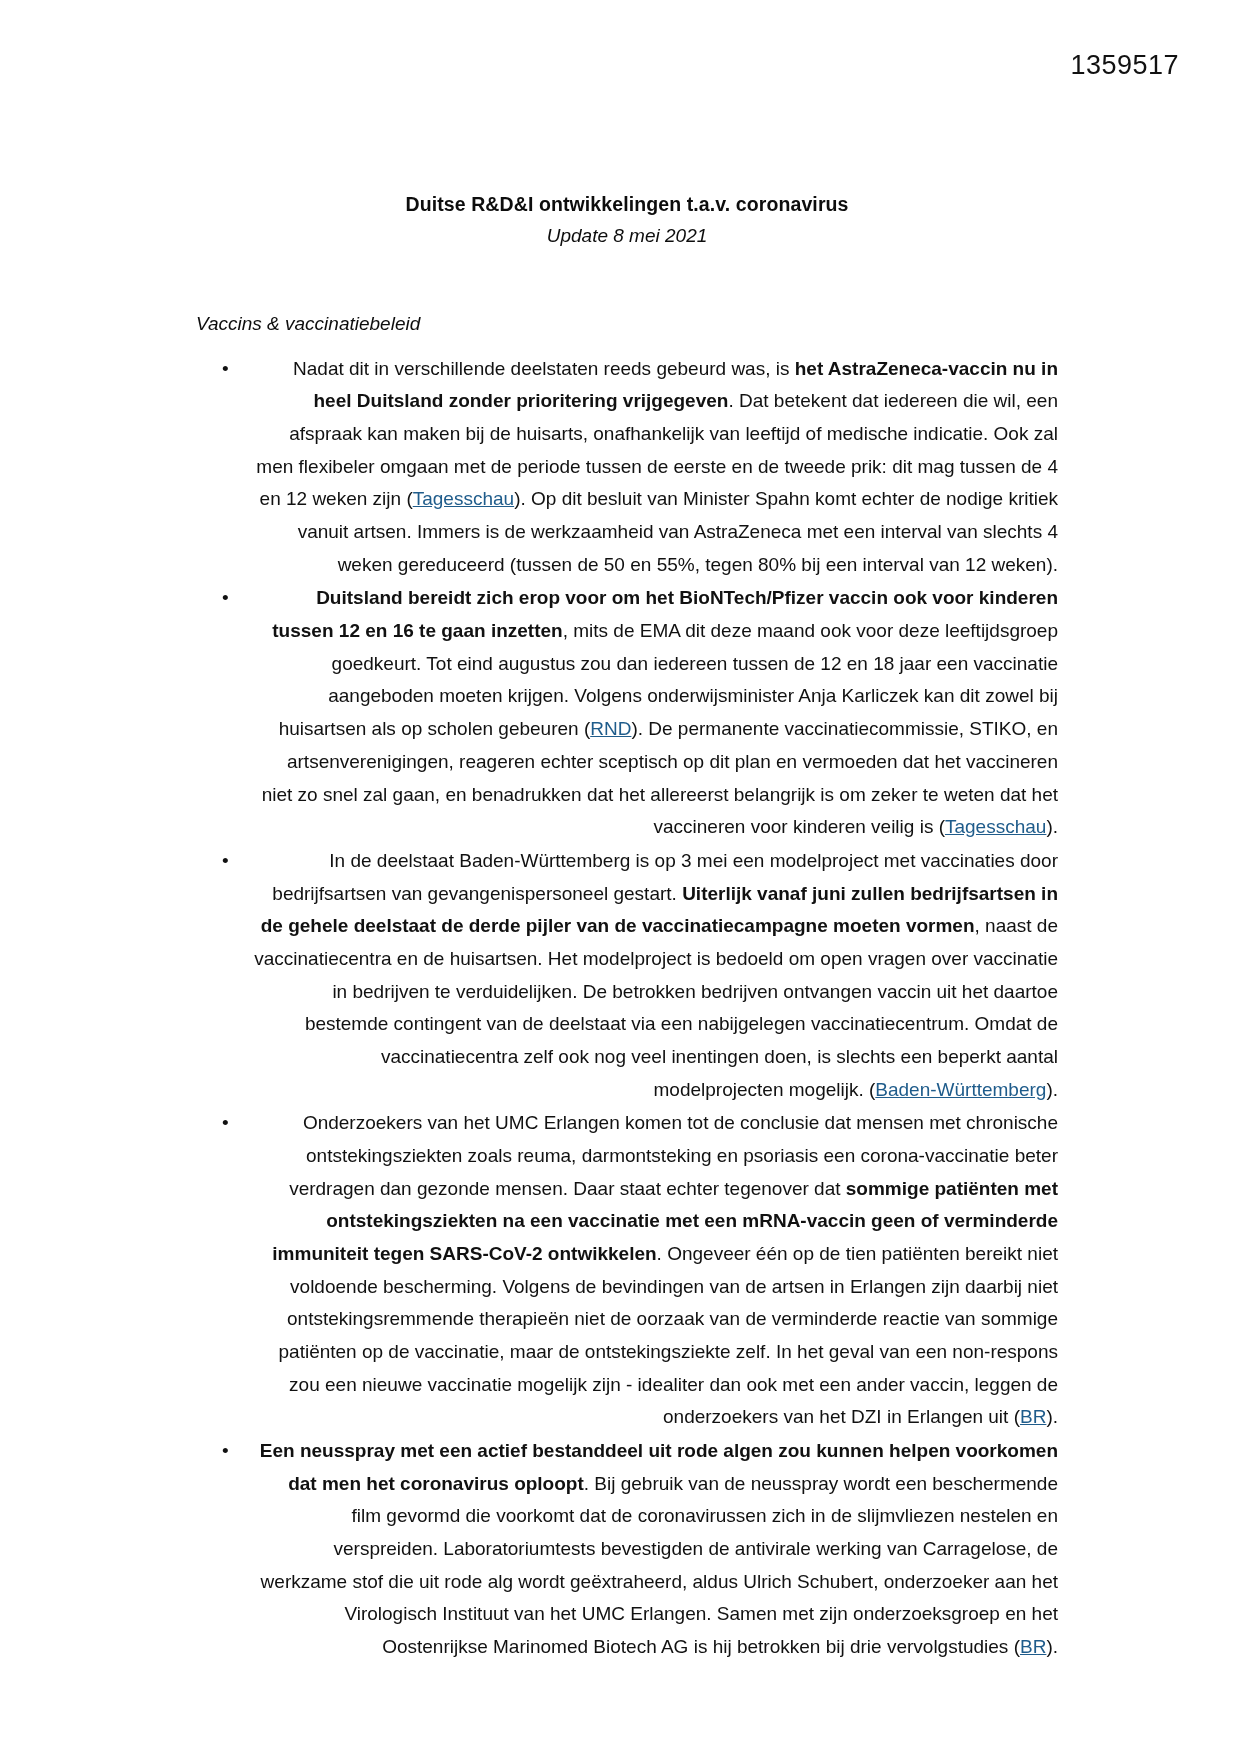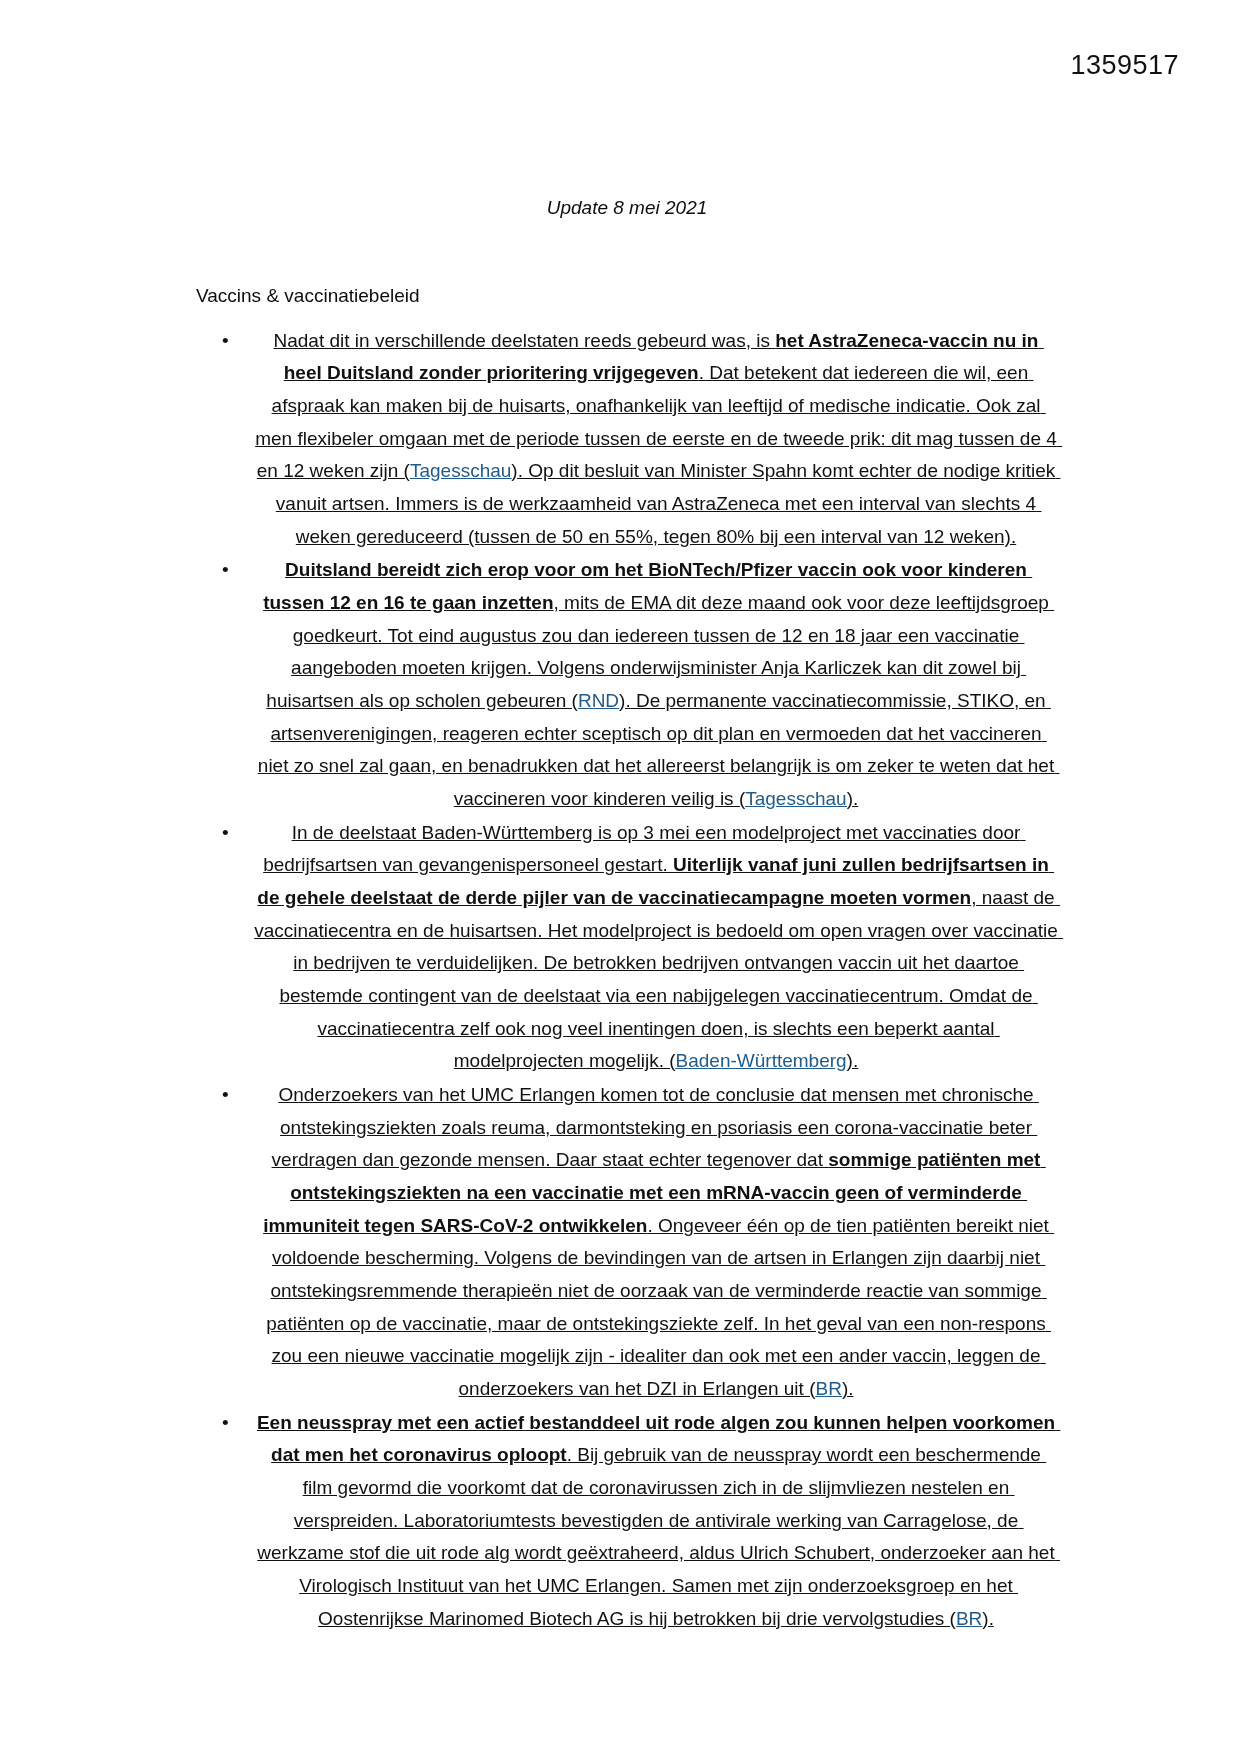--- a/index.html
+++ b/index.html
@@ -44,39 +44,39 @@
   }
   .doc-subtitle {
     text-align: center;
     font-style: italic;
     font-size: 19px;
     color: #0d0d0d;
     line-height: 1.5;
     margin-top: 4px;
   }
   .section-heading {
+    font-style: italic;
     font-size: 19px;
     color: #0d0d0d;
     margin-top: 62px;
     margin-bottom: 18px;
   }
   ul.bullets {
     list-style: none;
     margin: 0;
     padding: 0;
   }
   ul.bullets > li {
     position: relative;
     padding-left: 58px;
     font-size: 19px;
     line-height: 1.72;
     color: #111111;
-    text-align: center;
+    text-align: right;
     margin-bottom: 1px;
-    text-decoration: underline;
   }
   ul.bullets > li::before {
     content: "\2022";
     position: absolute;
     left: 26px;
     top: 0;
     font-size: 19px;
     line-height: 1.72;
     color: #111111;
   }
@@ -89,20 +89,21 @@
 </style>
 </head>
 <body>
 
 <div class="page">
 
   <div class="page-number">1359517</div>
 
   <div class="doc-body">
 
+    <div class="doc-title">Duitse R&amp;D&amp;I ontwikkelingen t.a.v. coronavirus</div>
 
     <div class="doc-subtitle">Update 8 mei 2021</div>
 
     <div class="section-heading">Vaccins &amp; vaccinatiebeleid</div>
 
     <ul class="bullets" id="bullet-list">
         <li><span class="seg">Nadat dit in verschillende deelstaten reeds gebeurd was, is </span><span class="b seg">het AstraZeneca-vaccin nu in heel Duitsland zonder prioritering vrijgegeven</span><span class="seg">. Dat betekent dat iedereen die wil, een afspraak kan maken bij de huisarts, onafhankelijk van leeftijd of medische indicatie. Ook zal men flexibeler omgaan met de periode tussen de eerste en de tweede prik: dit mag tussen de 4 en 12 weken zijn (</span><a class="doclink" href="#">Tagesschau</a><span class="seg">). Op dit besluit van Minister Spahn komt echter de nodige kritiek vanuit artsen. Immers is de werkzaamheid van AstraZeneca met een interval van slechts 4 weken gereduceerd (tussen de 50 en 55%, tegen 80% bij een interval van 12 weken).</span></li>
         <li><span class="b seg">Duitsland bereidt zich erop voor om het BioNTech/Pfizer vaccin ook voor kinderen tussen 12 en 16 te gaan inzetten</span><span class="seg">, mits de EMA dit deze maand ook voor deze leeftijdsgroep goedkeurt. Tot eind augustus zou dan iedereen tussen de 12 en 18 jaar een vaccinatie aangeboden moeten krijgen. Volgens onderwijsminister Anja Karliczek kan dit zowel bij huisartsen als op scholen gebeuren (</span><a class="doclink" href="#">RND</a><span class="seg">). De permanente vaccinatiecommissie, STIKO, en artsenverenigingen, reageren echter sceptisch op dit plan en vermoeden dat het vaccineren niet zo snel zal gaan, en benadrukken dat het allereerst belangrijk is om zeker te weten dat het vaccineren voor kinderen veilig is (</span><a class="doclink" href="#">Tagesschau</a><span class="seg">).</span></li>
         <li><span class="seg">In de deelstaat Baden-Württemberg is op 3 mei een modelproject met vaccinaties door bedrijfsartsen van gevangenispersoneel gestart. </span><span class="b seg">Uiterlijk vanaf juni zullen bedrijfsartsen in de gehele deelstaat de derde pijler van de vaccinatiecampagne moeten vormen</span><span class="seg">, naast de vaccinatiecentra en de huisartsen. Het modelproject is bedoeld om open vragen over vaccinatie in bedrijven te verduidelijken. De betrokken bedrijven ontvangen vaccin uit het daartoe bestemde contingent van de deelstaat via een nabijgelegen vaccinatiecentrum. Omdat de vaccinatiecentra zelf ook nog veel inentingen doen, is slechts een beperkt aantal modelprojecten mogelijk. (</span><a class="doclink" href="#">Baden-Württemberg</a><span class="seg">).</span></li>
         <li><span class="seg">Onderzoekers van het UMC Erlangen komen tot de conclusie dat mensen met chronische ontstekingsziekten zoals reuma, darmontsteking en psoriasis een corona-vaccinatie beter verdragen dan gezonde mensen. Daar staat echter tegenover dat </span><span class="b seg">sommige patiënten met ontstekingsziekten na een vaccinatie met een mRNA-vaccin geen of verminderde immuniteit tegen SARS-CoV-2 ontwikkelen</span><span class="seg">. Ongeveer één op de tien patiënten bereikt niet voldoende bescherming. Volgens de bevindingen van de artsen in Erlangen zijn daarbij niet ontstekingsremmende therapieën niet de oorzaak van de verminderde reactie van sommige patiënten op de vaccinatie, maar de ontstekingsziekte zelf. In het geval van een non-respons zou een nieuwe vaccinatie mogelijk zijn - idealiter dan ook met een ander vaccin, leggen de onderzoekers van het DZI in Erlangen uit (</span><a class="doclink" href="#">BR</a><span class="seg">).</span></li>

